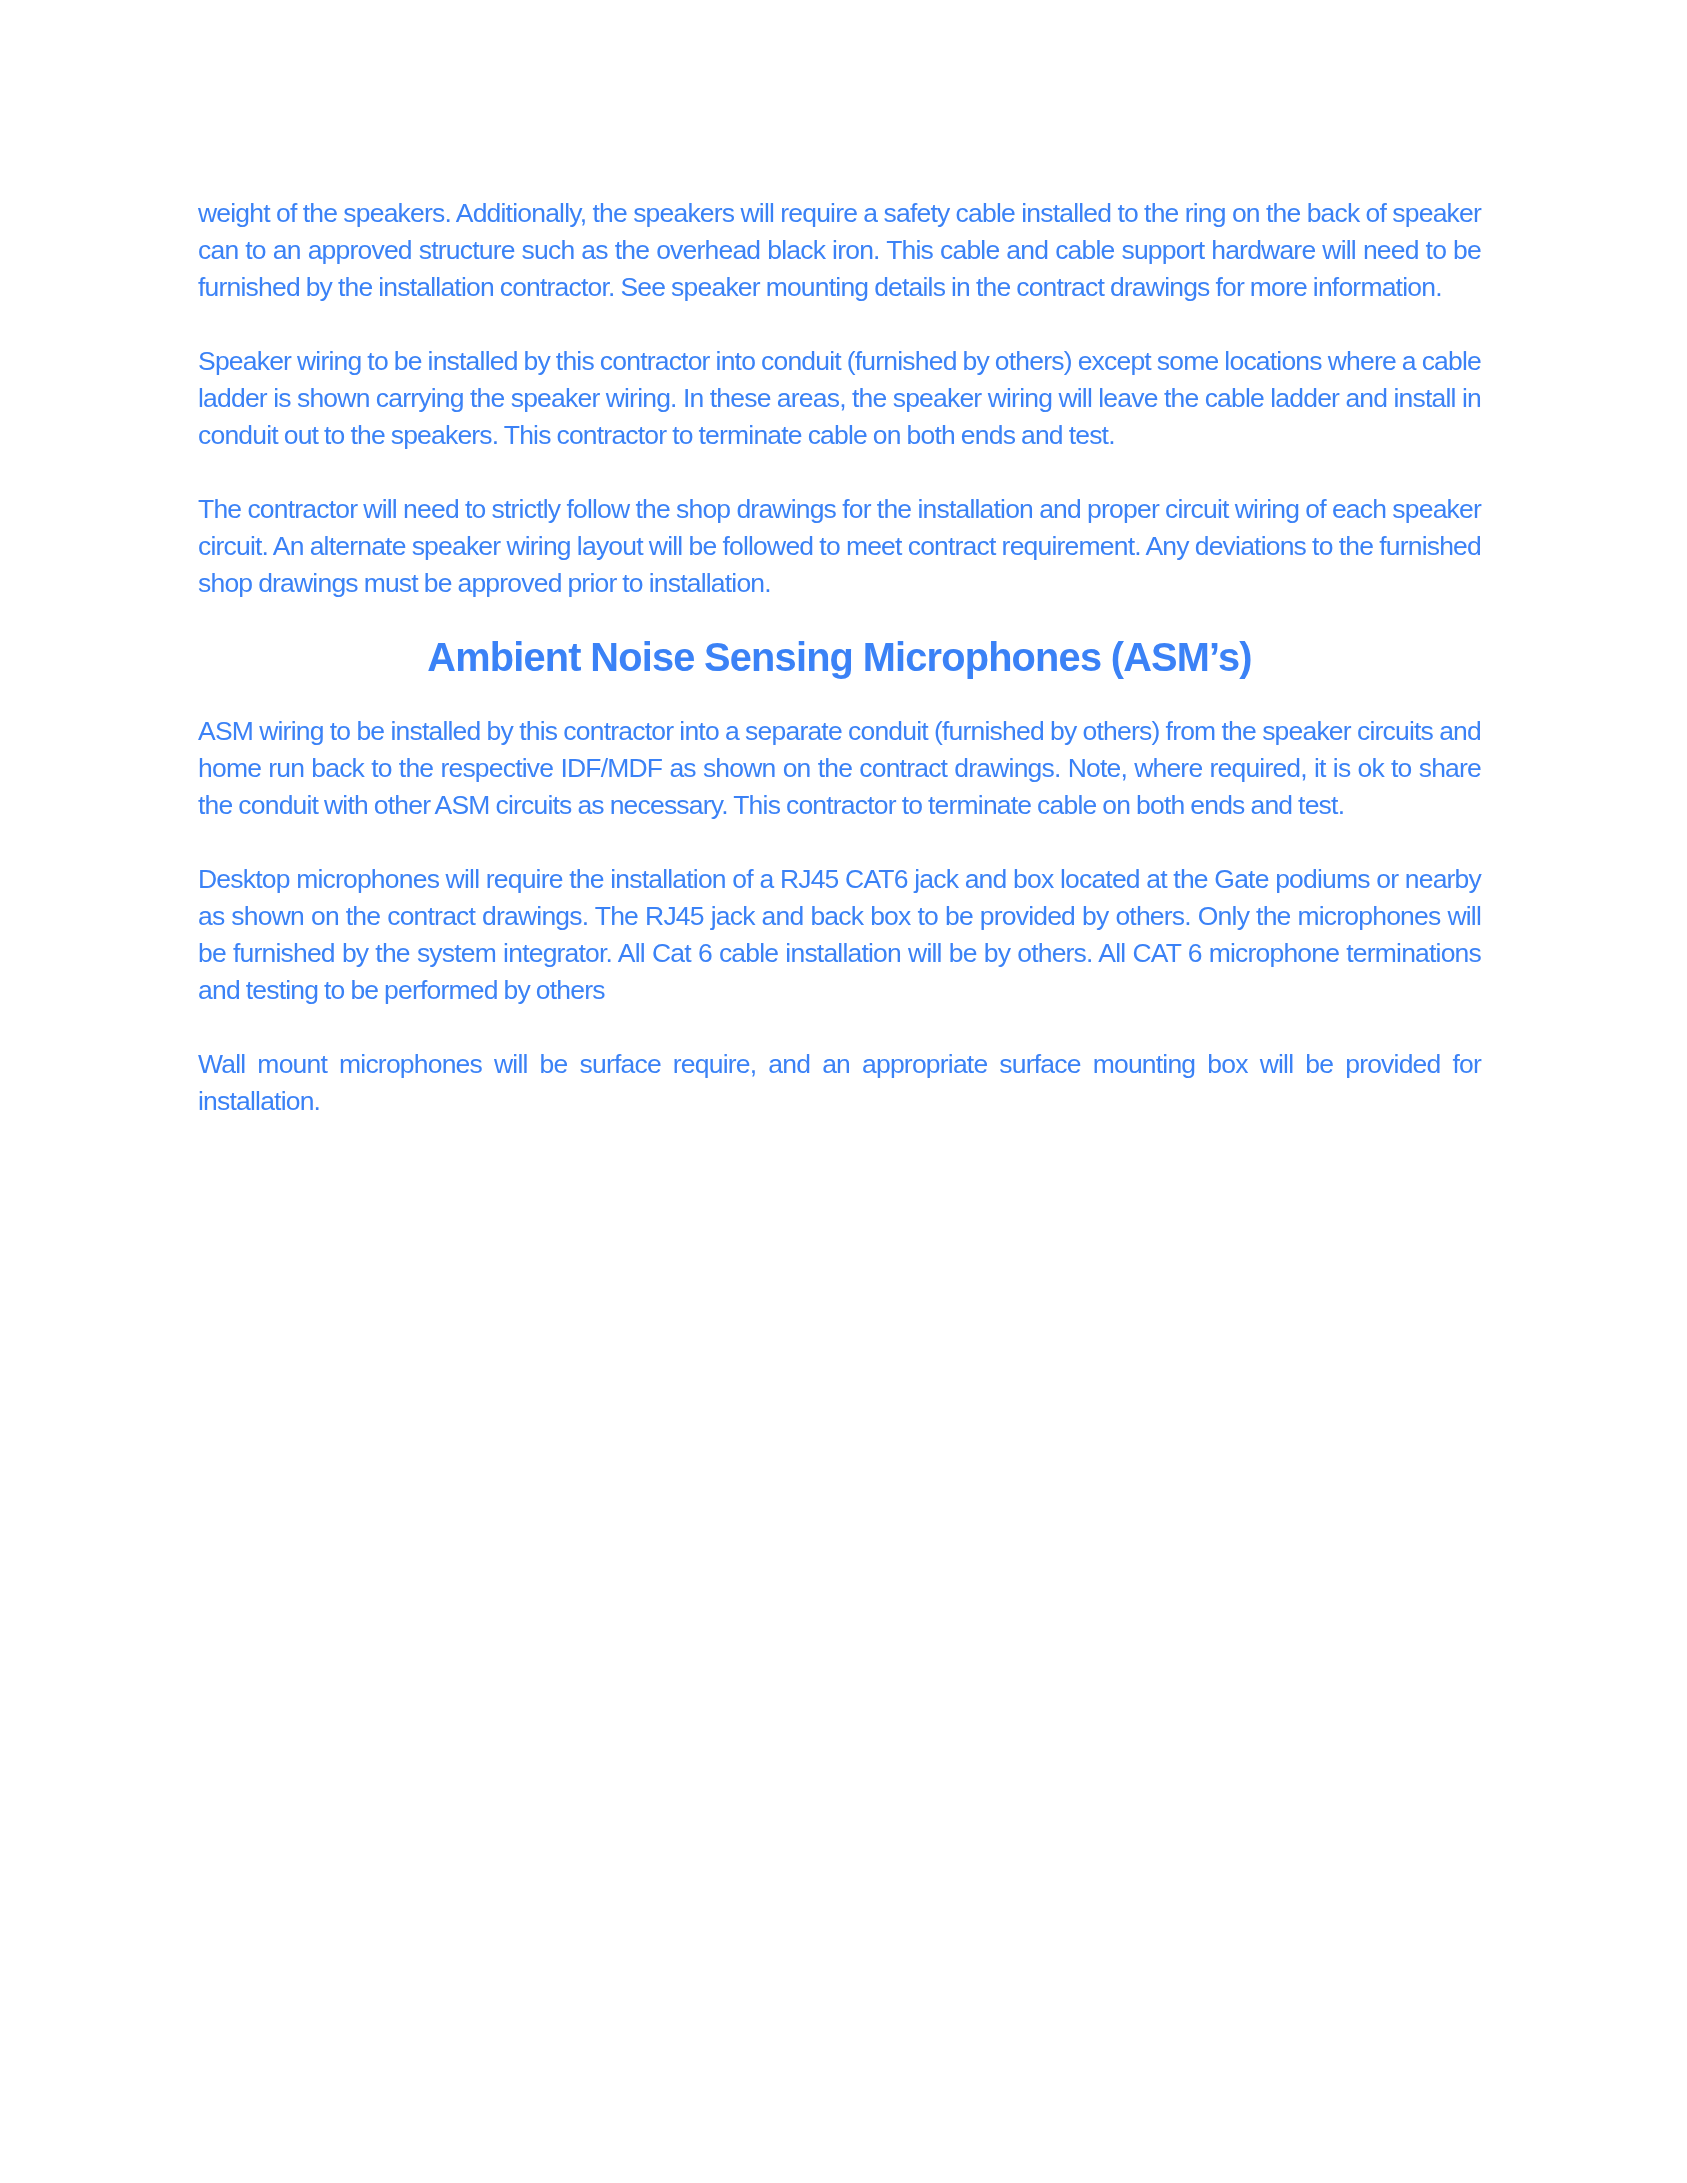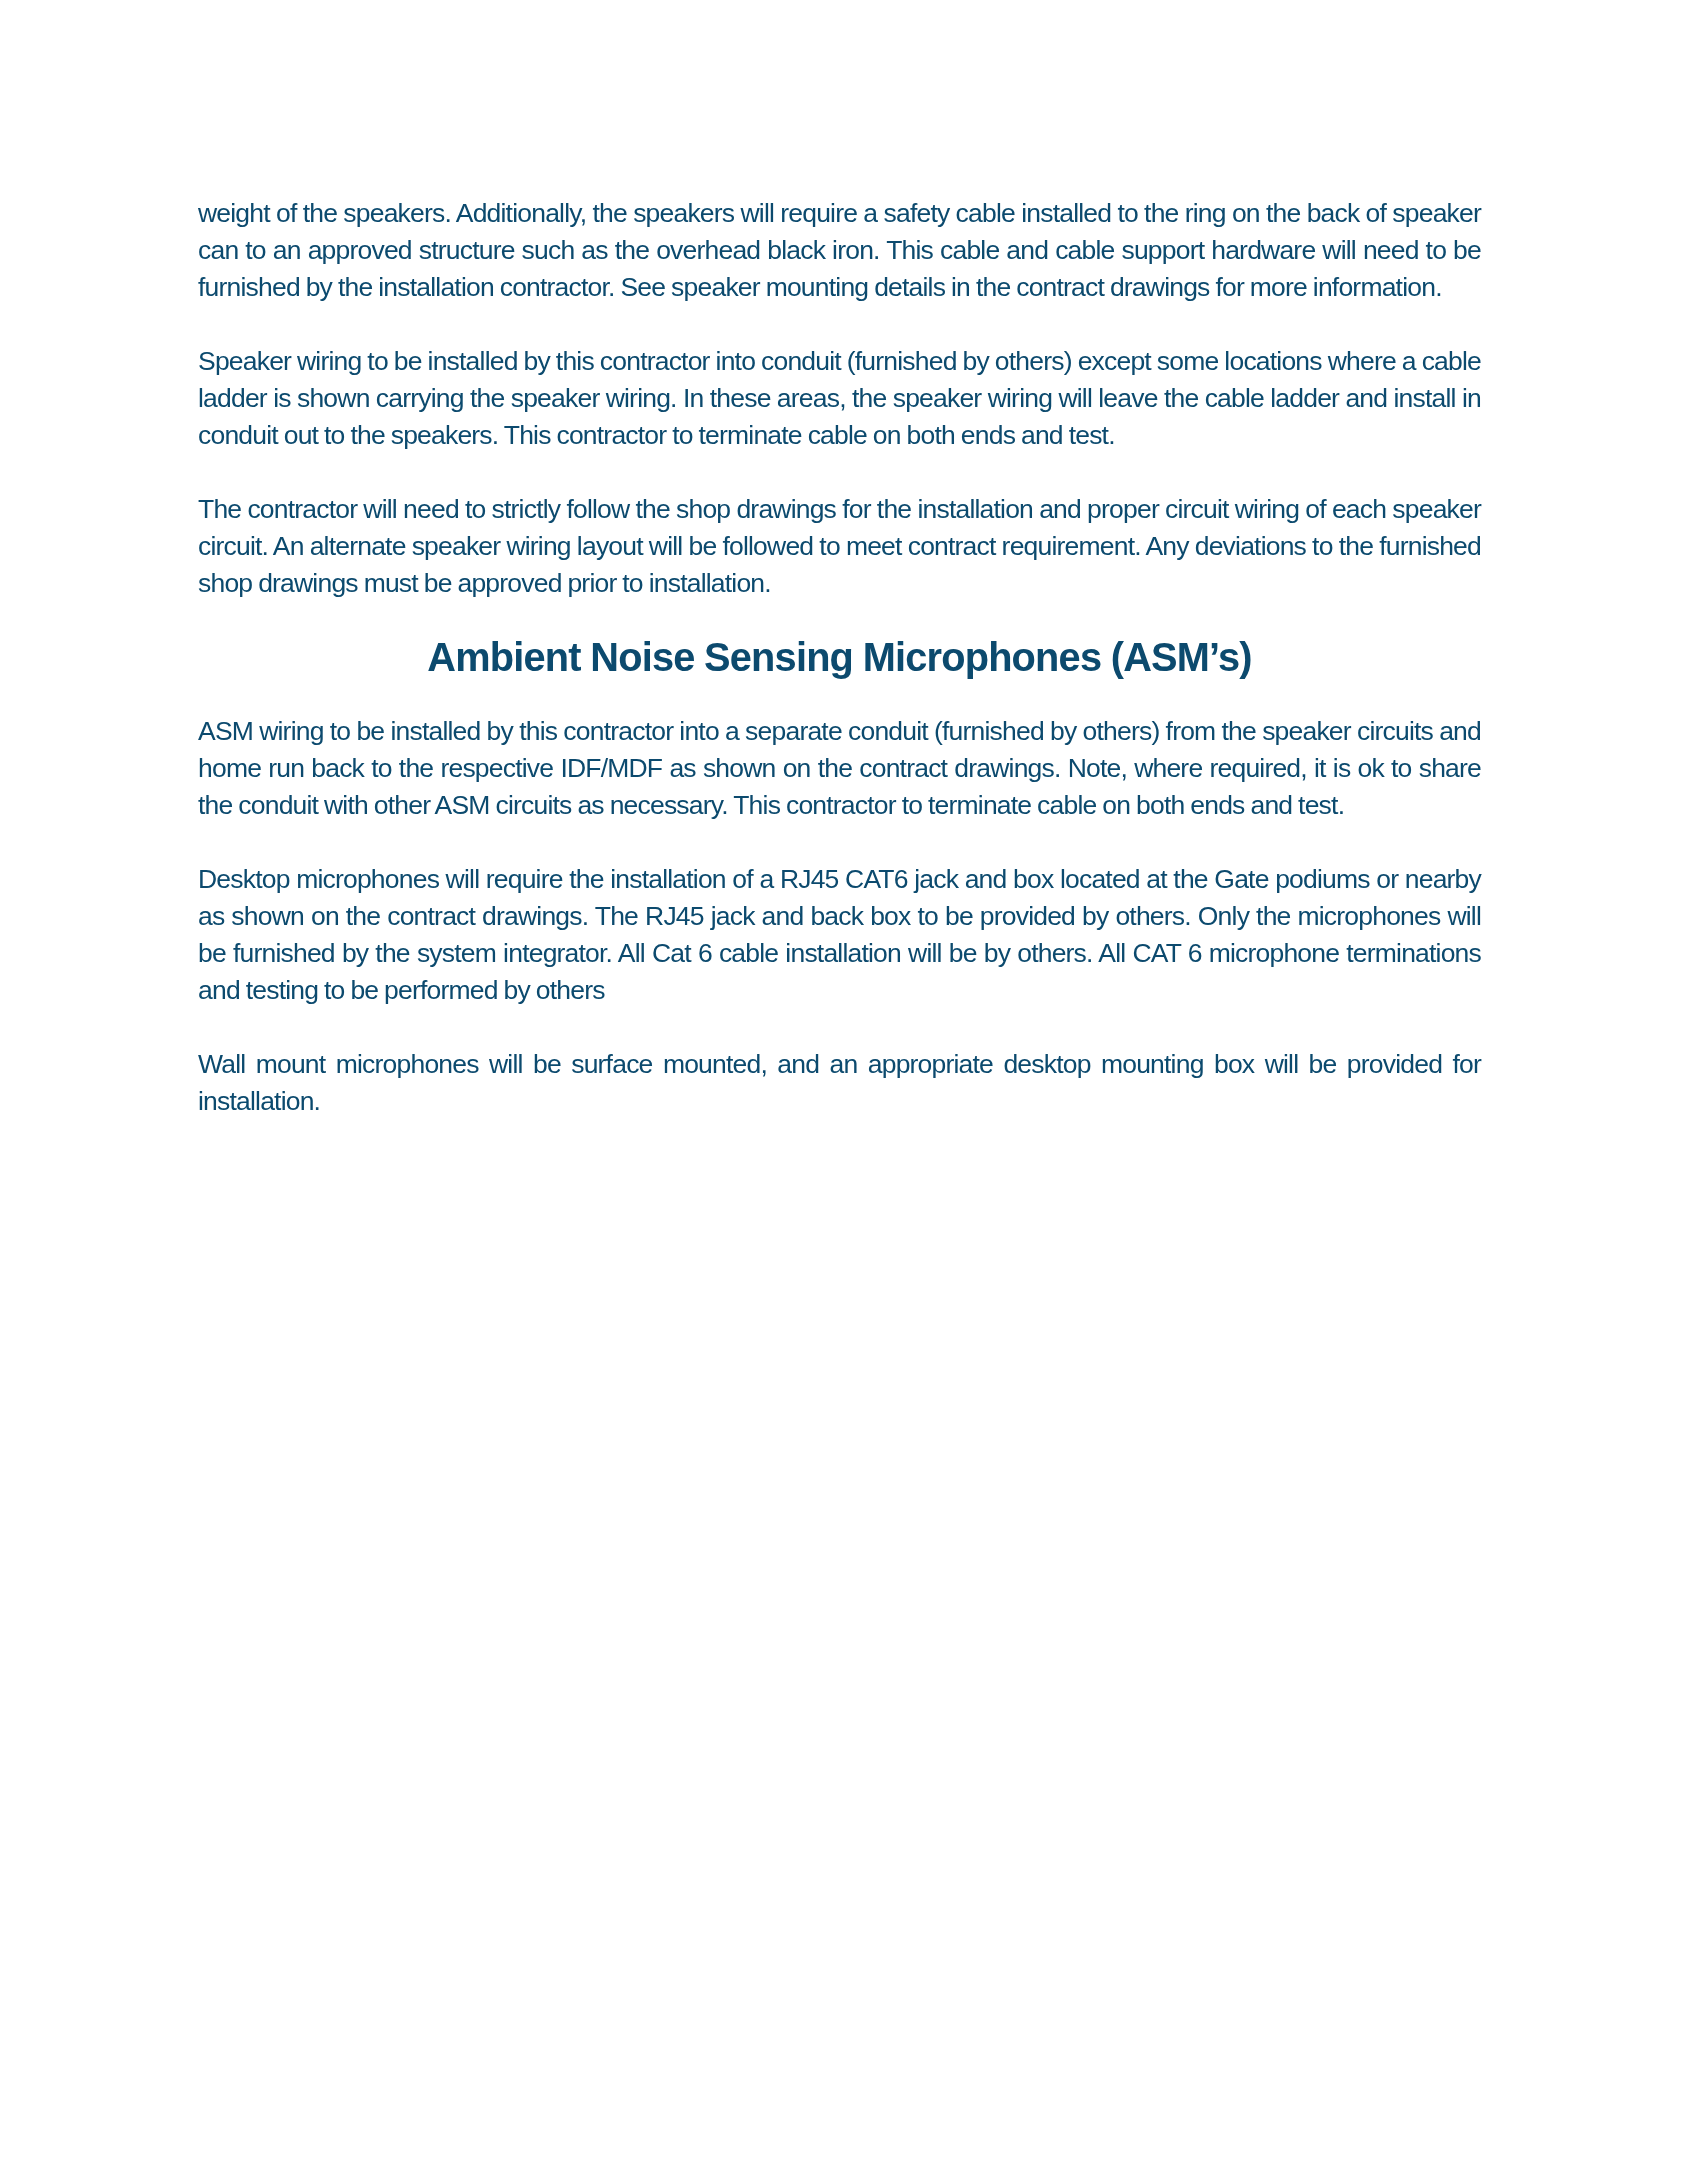--- a/index.html
+++ b/index.html
@@ -5,21 +5,21 @@
   html, body { margin: 0; padding: 0; background: #ffffff; }
   body { width: 1687px; height: 2183px; position: relative; overflow: hidden; }
   .page {
     position: absolute;
     left: 198px;
     top: 195px;
     width: 1283px;
     font-family: "Liberation Sans", sans-serif;
     font-size: 26.5px;
     line-height: 37px;
-    color: #0c4a6e;
+    color: #3b82f6;
     letter-spacing: -0.8px;
     word-spacing: -0.7px;
   }
   .para {
     margin: 0 0 37px 0;
     text-align: justify;
     text-align-last: left;
   }
   .heading {
     margin: 0 0 37px 0;
@@ -30,15 +30,15 @@
 </head>
 <body>
 
 <div class="page">
   <p class="para">weight of the speakers.  Additionally, the speakers will require a safety cable installed to the ring on the back of speaker can to an approved structure such as the overhead black iron.  This cable and cable support hardware will need to be furnished by the installation contractor.  See speaker mounting details in the contract drawings for more information.</p>
   <p class="para">Speaker wiring to be installed by this contractor into conduit (furnished by others) except some locations where a cable ladder is shown carrying the speaker wiring.  In these areas, the speaker wiring will leave the cable ladder and install in conduit out to the speakers. This contractor to terminate cable on both ends and test.</p>
   <p class="para">The contractor will need to strictly follow the shop drawings for the installation and proper circuit wiring of each speaker circuit.  An alternate speaker wiring layout will be followed to meet contract requirement.  Any deviations to the furnished shop drawings must be approved prior to installation.</p>
   <h2 class="heading">Ambient Noise Sensing Microphones (ASM’s)</h2>
   <p class="para">ASM wiring to be installed by this contractor into a separate conduit (furnished by others) from the speaker circuits and home run back to the respective IDF/MDF as shown on the contract drawings.  Note, where required, it is ok to share the conduit with other ASM circuits as necessary. This contractor to terminate cable on both ends and test.</p>
   <p class="para">Desktop microphones will require the installation of a RJ45 CAT6 jack and box located at the Gate podiums or nearby as shown on the contract drawings.  The RJ45 jack and back box to be provided by others.  Only the microphones will be furnished by the system integrator.  All Cat 6 cable installation will be by others.  All CAT 6 microphone terminations and testing to be performed by others</p>
-  <p class="para">Wall mount microphones will be surface mounted, and an appropriate desktop mounting box will be provided for installation.</p>
+  <p class="para">Wall mount microphones will be surface require, and an appropriate surface mounting box will be provided for installation.</p>
 </div>
 
 
 </body></html>

